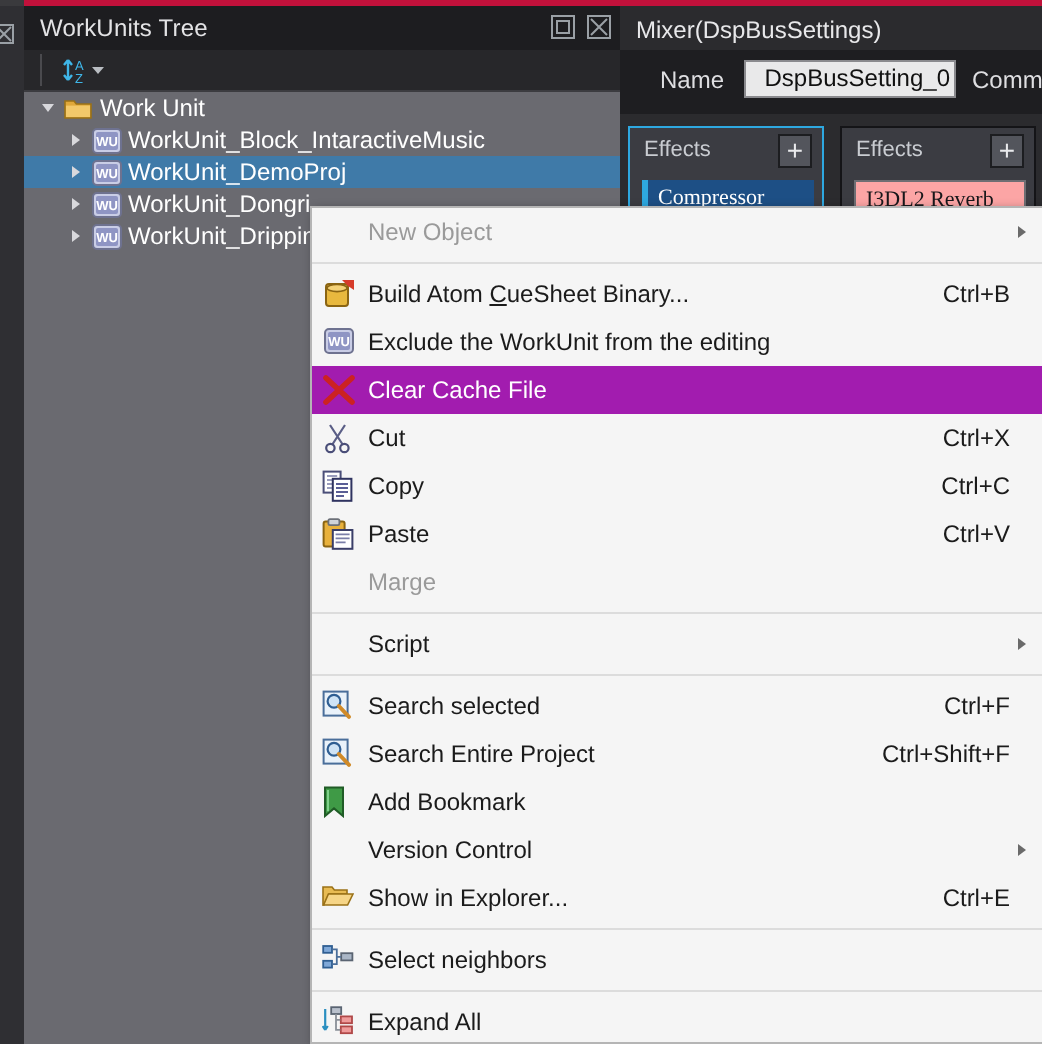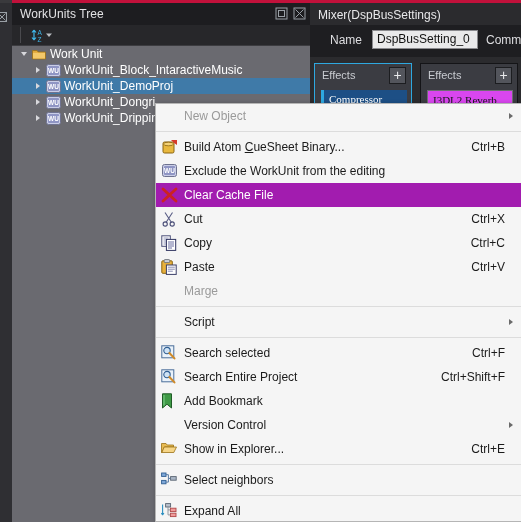--- a/index.html
+++ b/index.html
@@ -40,31 +40,31 @@
   .tw.open i{left:1px;top:6px;border-top:4px solid #d8d8dc;border-left:3.5px solid transparent;border-right:3.5px solid transparent;}
   .ico-folder{position:absolute;width:14px;height:12px;top:2px;}
   .ico-wu{position:absolute;width:15px;height:13px;top:2px;}
   .tree-label{position:absolute;top:0;}
 
   
   .mixer{position:absolute;left:310px;top:3px;width:211px;height:519px;background:#2b2b2e;}
   .mixer-title{position:absolute;left:8px;top:5px;font-size:12px;color:#e8e8ea;white-space:nowrap;}
   .mixer-head{position:absolute;left:0;top:22px;width:211px;height:32px;background:#1e1e21;}
   .name-label{position:absolute;left:20px;top:8px;font-size:12px;color:#dedee1;}
-  .name-input{position:absolute;left:62px;top:5px;width:106px;height:19px;background:#e9e9ea;border:1px solid #8a8a8e;color:#111;font-size:12px;line-height:19px;padding-left:4px;box-sizing:border-box;font-family:"Liberation Sans",sans-serif;}
+  .name-input{position:absolute;left:62px;top:5px;width:106px;height:19px;background:#e9e9ea;border:1px solid #8a8a8e;color:#111;font-size:12px;line-height:19px;padding-left:4px;box-sizing:border-box;font-family:"Liberation Sans",sans-serif;text-align:right;}
   .comm-label{position:absolute;left:176px;top:8px;font-size:12px;color:#dedee1;white-space:nowrap;}
 
   .bus-area{position:absolute;left:0;top:60px;width:211px;height:459px;background:#2b2b2e;}
   .bus{position:absolute;top:0;width:98px;height:48px;background:#3b3c42;border:1px solid #141417;box-sizing:border-box;}
   .bus.active{border:1px solid #2ea8e0;}
   .bus .eff-label{position:absolute;left:7px;top:5px;font-size:11px;color:#c9ccd1;}
   .bus .plus{position:absolute;right:5px;top:3px;width:17px;height:17px;background:#53555c;border:1px solid #1c1d20;box-sizing:border-box;color:#e9eaec;font-size:14px;line-height:15px;text-align:center;cursor:pointer;}
   .bus .slot{position:absolute;left:6px;top:26px;width:86px;height:18px;font-size:11px;line-height:18px;padding-left:5px;box-sizing:border-box;white-space:nowrap;overflow:hidden;font-family:Liberation Serif, serif;}
   .bus .slot.blue{background:#1d4f85;color:#ffffff;border-left:3px solid #2ea8e0;}
-  .bus .slot.gray{background:#d946ef;color:#17171a;border:1px solid #6e6e73;}
+  .bus .slot.gray{background:#fca5a5;color:#17171a;border:1px solid #6e6e73;}
 
   
   .ctx{position:absolute;left:155px;top:103px;width:366px;height:419px;background:#f5f5f5;border:1px solid #b5b5b5;border-right:none;box-sizing:border-box;box-shadow:2px 2px 5px rgba(0,0,0,.45);}
   .ctx .icolane{position:absolute;left:0;top:0;width:28px;height:100%;background:#f5f5f5;}
   .mi{position:relative;height:24px;line-height:24px;display:flex;align-items:center;font-size:12px;color:#1b1b1b;cursor:default;}
   .mi.disabled{color:#9a9a9a;}
   .mi.hl{background:#a21caf;color:#ffffff;}
   .mi .mi-ico{width:28px;height:24px;position:relative;flex:0 0 28px;}
   .mi .mi-label{flex:1 1 auto;white-space:nowrap;}
   .mi .mi-acc{margin-left:auto;padding-right:16px;font-size:12px;color:#1b1b1b;white-space:nowrap;}

